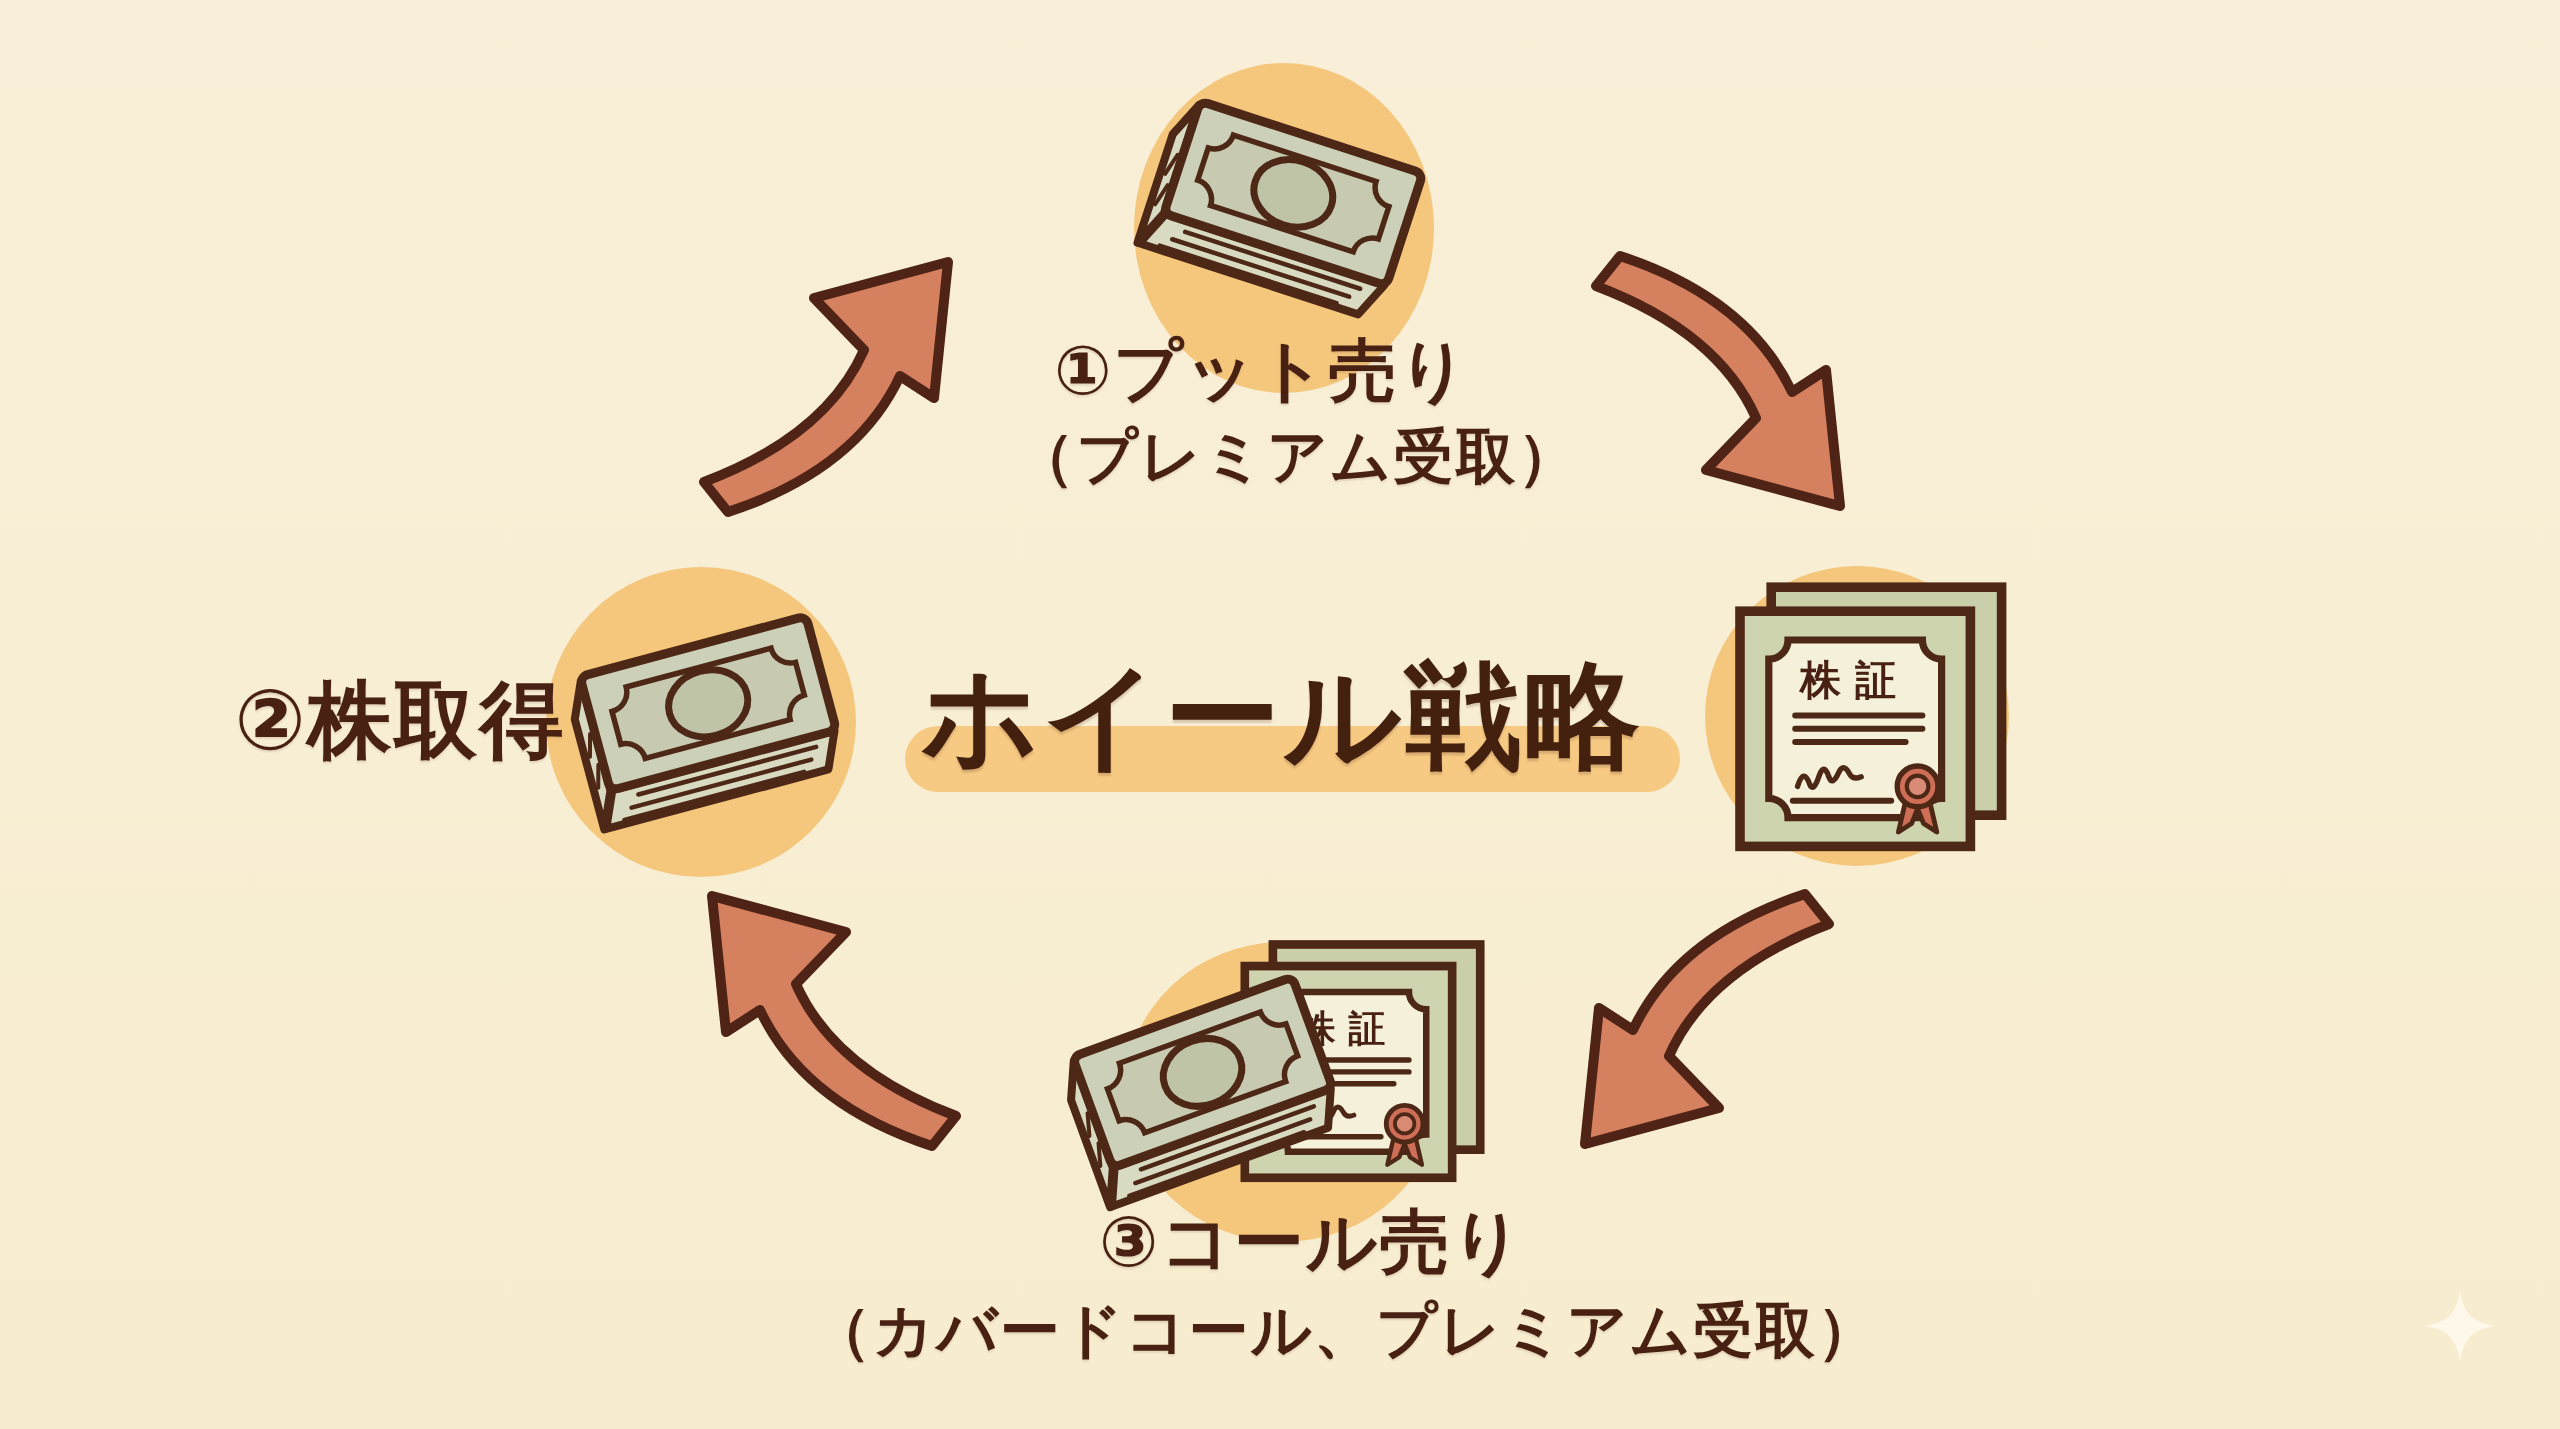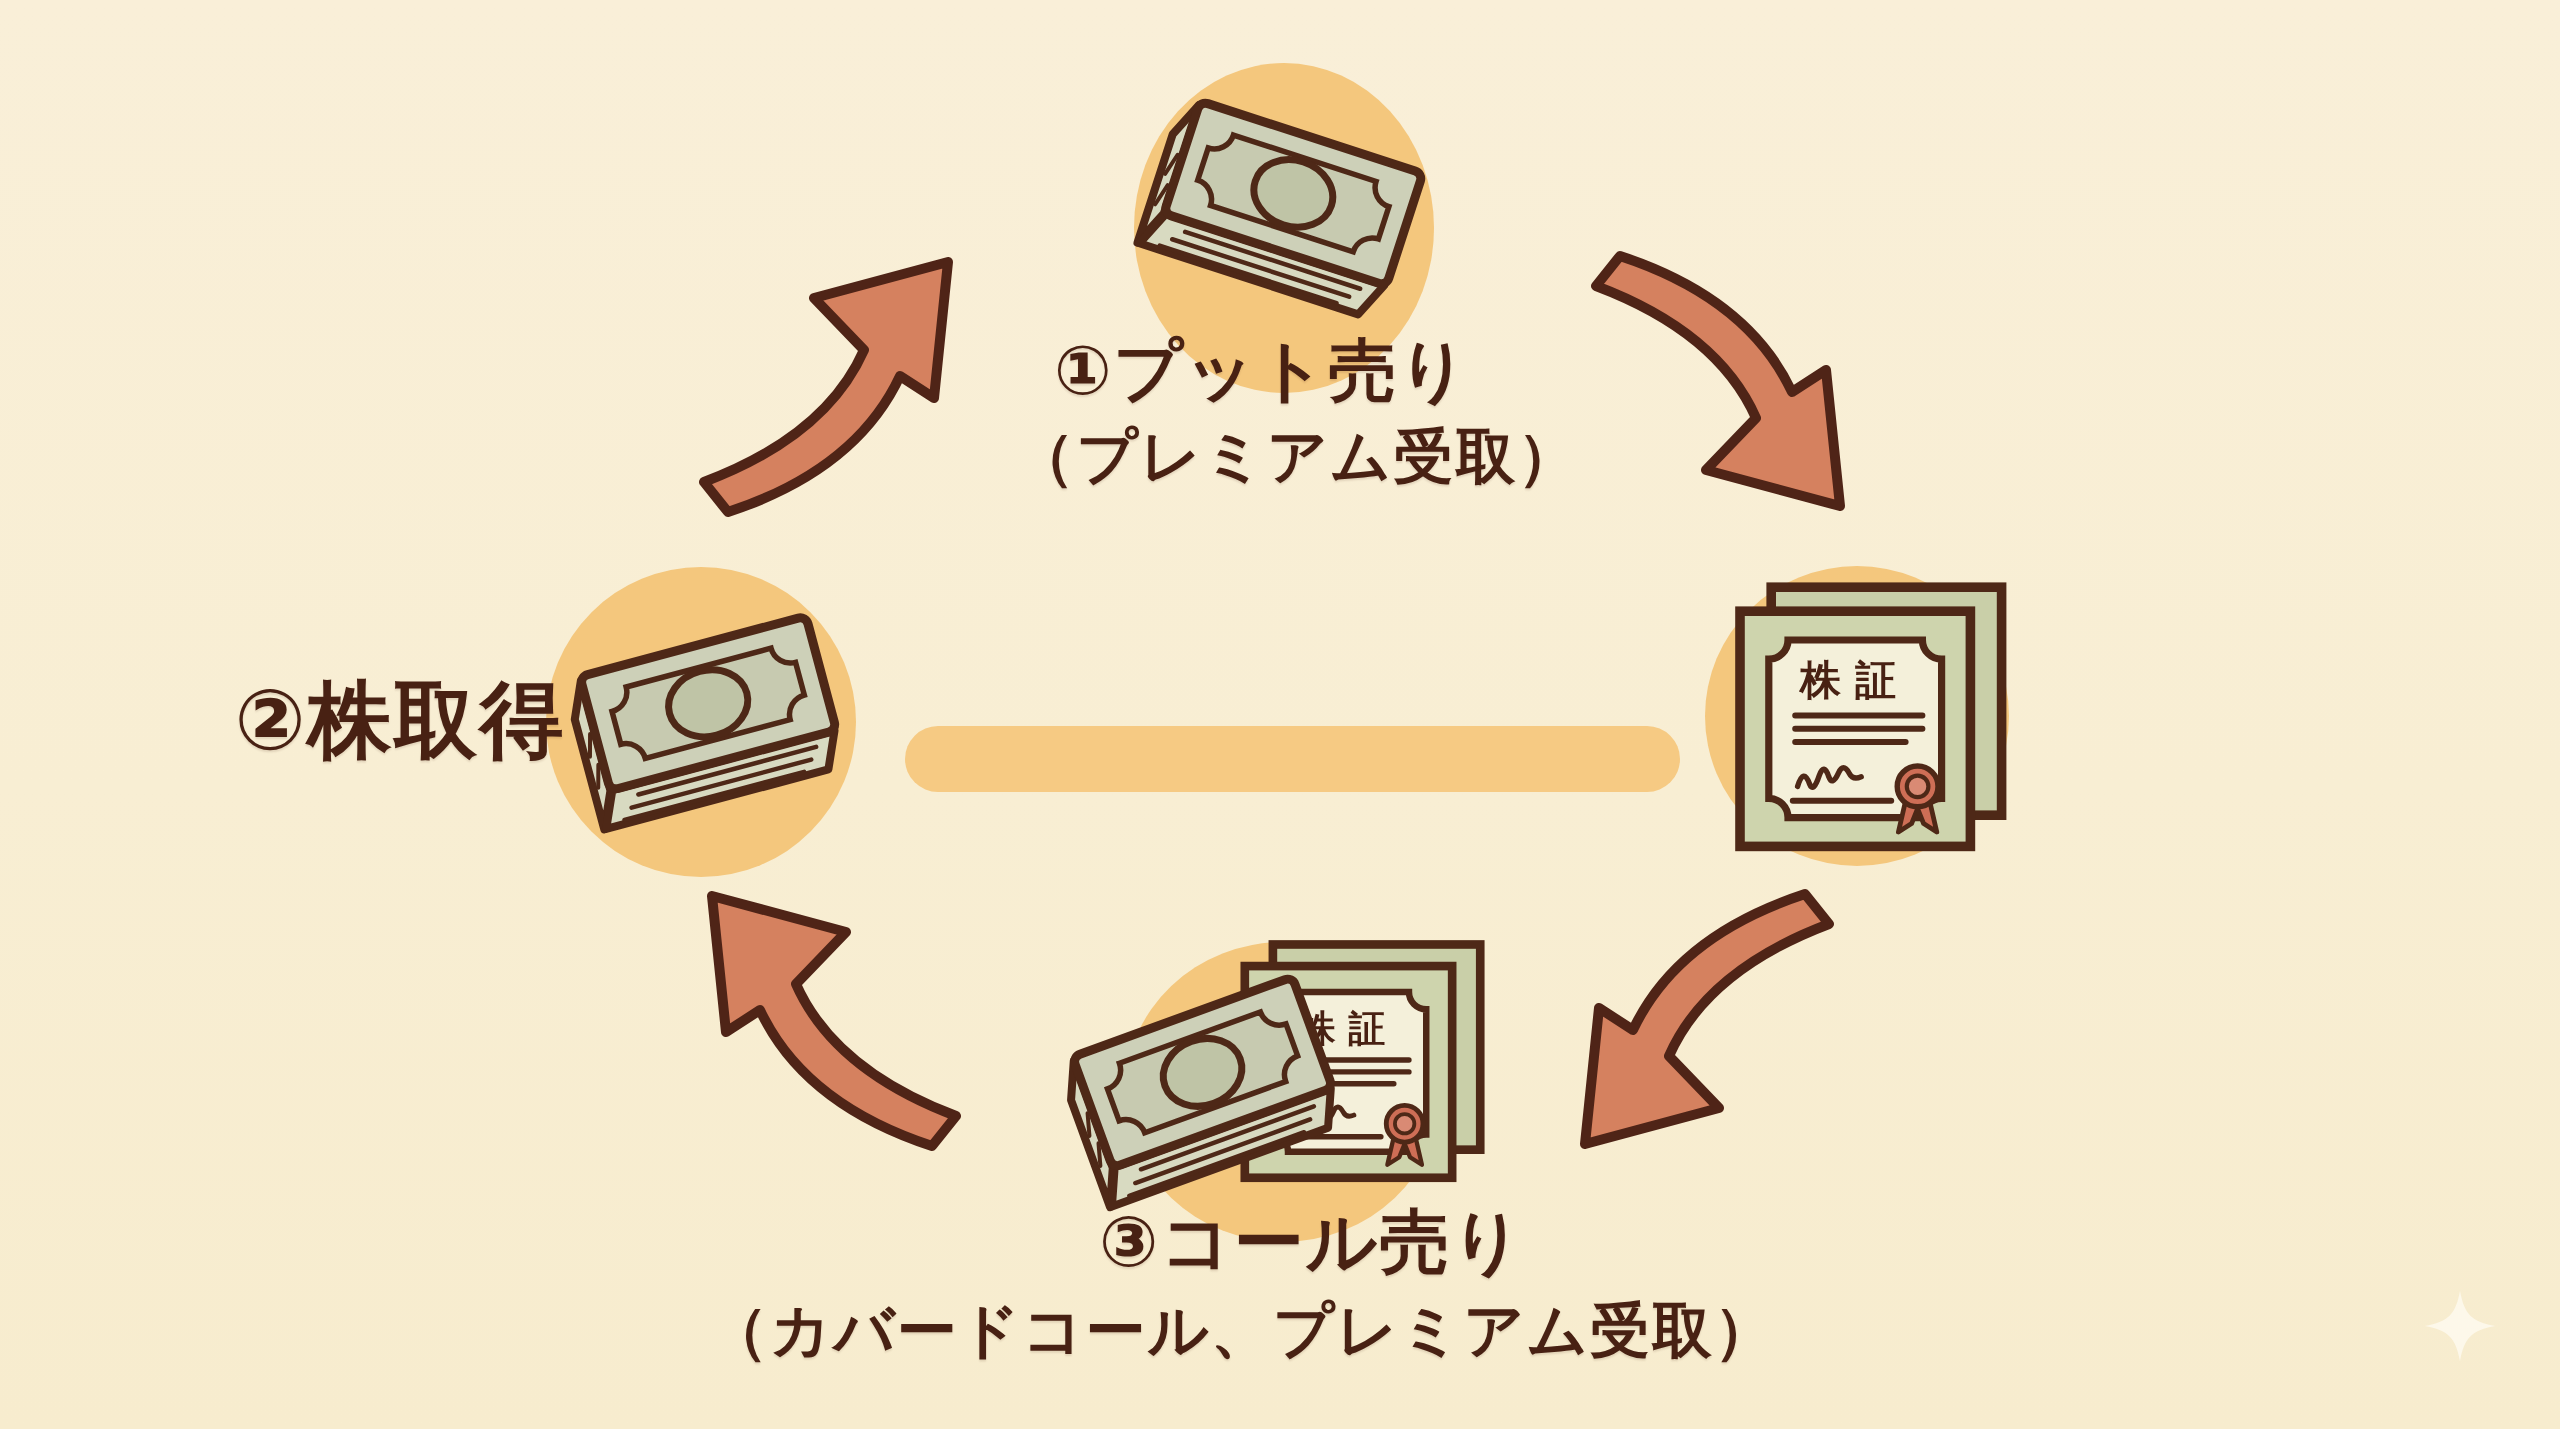--- a/index.html
+++ b/index.html
@@ -81,37 +81,38 @@
       </g>
     </defs>
   </svg>
 
   <div class="circle" style="left:1134px;top:63px;width:300px;height:330px;"></div>
   <div class="circle" style="left:1705px;top:566px;width:304px;height:300px;"></div>
   <div class="circle" style="left:1125px;top:942px;width:316px;height:300px;"></div>
   <div class="circle" style="left:546px;top:567px;width:310px;height:310px;"></div>
 
   <div class="title-highlight" style="left:905px;top:726px;width:775px;height:66px;"></div>
+  <div class="title-text" style="left:1282px;top:652px;">ホイール戦略</div>
 
   <svg class="icon-svg" style="left:1128px;top:74px;" width="310" height="300" viewBox="0 0 310 300">
     <use href="#money" transform="translate(25,50) rotate(18,130,85)"></use>
   </svg>
   <div class="label" style="left:1297px;top:422px;font-size:60px;">（プレミアム受取）</div>
   <div class="label" style="left:1262px;top:332px;font-size:68px;">①プット売り</div>
 
   <svg class="icon-svg" style="left:1722px;top:574px;" width="300" height="300" viewBox="0 0 300 300">
     <use href="#cert" transform="translate(6,6) scale(1.2)"></use>
   </svg>
 
   <svg class="icon-svg" style="left:1062px;top:928px;" width="440" height="320" viewBox="0 0 440 320">
     <use href="#cert" transform="translate(172,10) scale(1.08)"></use>
     <use href="#money" transform="translate(12,78) rotate(-20,130,85)"></use>
   </svg>
   <div class="label" style="left:1283px;top:1202px;font-size:70px;margin-left:29px;">③コール売り</div>
-  <div class="label" style="left:1242px;top:1296px;font-size:60px;">（カバードコール、プレミアム受取）</div>
+  <div class="label" style="left:1345px;top:1296px;font-size:60px;">（カバードコール、プレミアム受取）</div>
 
   <svg class="icon-svg" style="left:548px;top:572px;" width="320" height="300" viewBox="0 0 320 300">
     <use href="#money" transform="translate(30,65) rotate(-15,130,85)"></use>
   </svg>
   <div class="label" style="left:400px;top:672px;font-size:84px;">②株取得</div>
 
   <svg class="arrow-svg" style="left:688px;top:228px;" width="300" height="300" viewBox="0 0 300 300">
     <use href="#arrowP" transform="translate(0,300) scale(1,-1)"></use>
   </svg>
   <svg class="arrow-svg" style="left:1580px;top:240px;" width="300" height="300" viewBox="0 0 300 300">

